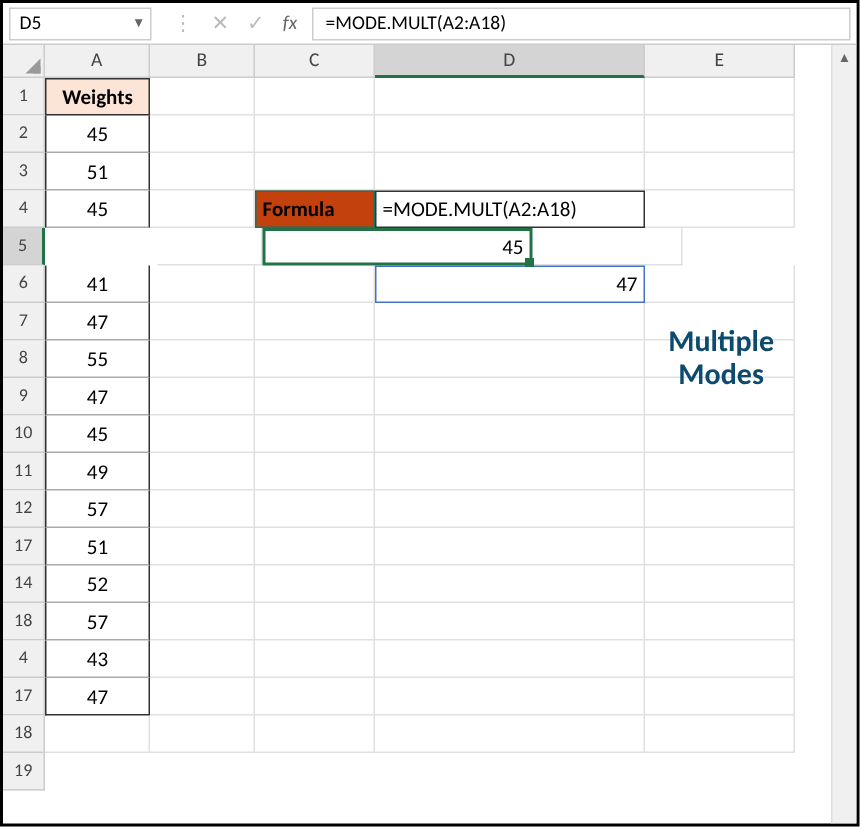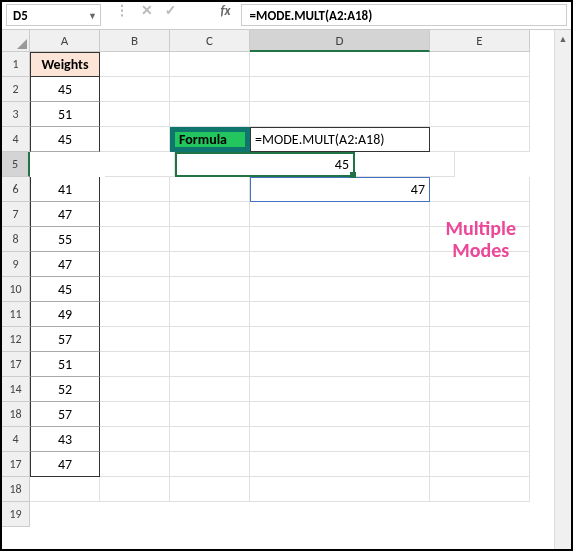--- a/index.html
+++ b/index.html
@@ -1,22 +1,22 @@
 <!DOCTYPE html>
 <html><head>
 <meta charset="utf-8">
 <style>
 * { box-sizing: border-box; margin: 0; padding: 0; font-family: Calibri, Arial, sans-serif; }
 body { background: #fff; border: 2px solid #000; width: 573px; height: 551px; position: relative; overflow: hidden; }
 
-.namebox-bar { display: flex; align-items: flex-start; height: 28px; border-bottom: 1px solid #ccc; background: #fff; font-weight: bold; }
+.namebox-bar { display: flex; align-items: center; height: 28px; border-bottom: 1px solid #ccc; background: #fff; }
 .namebox { width: 95px; height: 22px; border: 1px solid #ccc; margin: 2px 4px; padding: 0 6px; font-size: 13px; display: flex; align-items: center; position: relative; }
 .namebox .dd { position: absolute; right: 3px; color: #666; font-size: 9px; }
 .fb-icons { display: flex; gap: 12px; padding: 0 10px; color: #bbb; font-size: 14px; align-items: center; }
-.fx { font-style: italic; color: #666; font-size: 13px; margin-left: 32px; }
+.fx { font-style: italic; color: #666; font-size: 13px; }
 .formula-input { flex: 1; height: 22px; border: 1px solid #ccc; margin: 2px 4px 2px 0; padding: 0 8px; font-size: 13px; display: flex; align-items: center; }
 
 .sheet { display: flex; position: relative; }
 .corner { width: 28px; height: 22px; background: #f0f0f0; border-right: 1px solid #ccc; border-bottom: 1px solid #ccc; position: relative; }
 .corner::after { content: ''; position: absolute; bottom: 2px; right: 2px; border: 5px solid transparent; border-bottom-color: #999; border-right-color: #999; }
 
 .colheads { display: flex; }
 .colhead { height: 22px; background: #f0f0f0; border-right: 1px solid #ccc; border-bottom: 1px solid #ccc; text-align: center; font-size: 13px; color: #444; line-height: 22px; }
 .colhead.sel { background: #d4d4d4; border-bottom: 2px solid #217346; }
 
@@ -33,28 +33,28 @@
 .w-a { width: 70px; }
 .w-b { width: 70px; }
 .w-c { width: 80px; }
 .w-d { width: 180px; }
 .w-e { width: 100px; }
 
 .hdr { background: #fce5d6; font-weight: bold; border: 1px solid #333; }
 .data { border-left: 1px solid #333; border-right: 1px solid #333; border-bottom: 1px solid #aaa; }
 .data.last { border-bottom: 1px solid #333; }
 
-.box-label { background: #22c55e; font-weight: bold; border: 5px solid #0f766e; }
+.box-label { background: #c2410c; font-weight: bold; border: 1px solid #0f766e; }
 .box-val { border: 1px solid #333; }
 
 .sel-cell { border: 2px solid #217346 !important; position: relative; }
 .sel-cell::after { content:''; position:absolute; bottom:-3px; right:-3px; width:6px; height:6px; background:#217346; }
 .spill { border: 1px solid #4472c4 !important; }
 
-.annotation { position: absolute; right: 55px; top: 215px; color: #ec4899; font-weight: bold; font-size: 20px; font-family: Calibri; text-align: center; line-height: 1.1; }
+.annotation { position: absolute; right: 55px; top: 215px; color: #0c4a6e; font-weight: bold; font-size: 20px; font-family: Calibri; text-align: center; line-height: 1.1; }
 
 .scrollbar-v { position: absolute; right: 0; top: 28px; bottom: 0; width: 17px; background: #f0f0f0; border-left: 1px solid #ddd; }
 .scrollbar-v .arrow { height: 17px; text-align: center; font-size: 9px; color: #666; line-height: 17px; }
 </style>
 </head>
 <body>
 
 <div class="namebox-bar">
   <div class="namebox">
     <span>D5</span>

